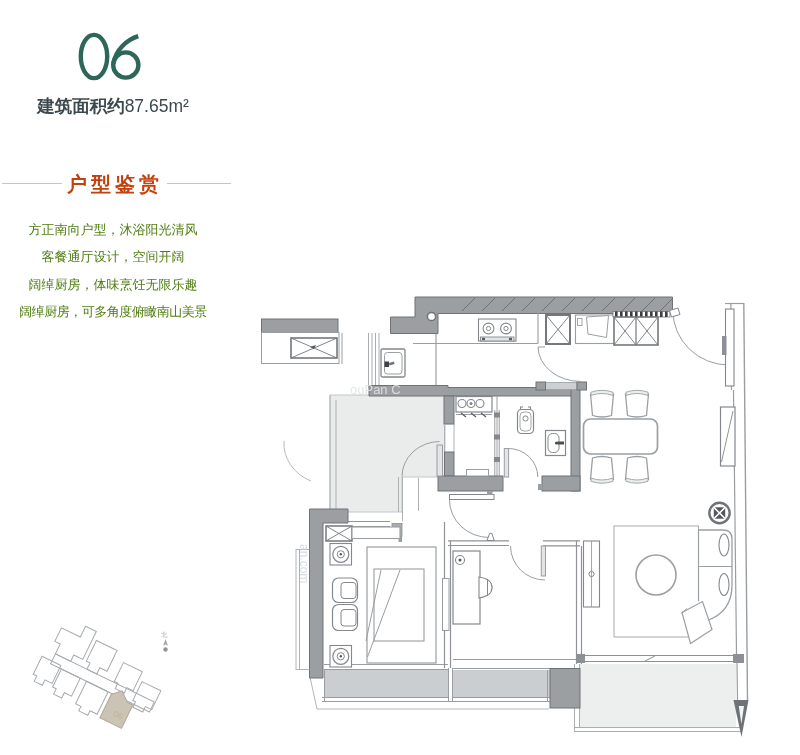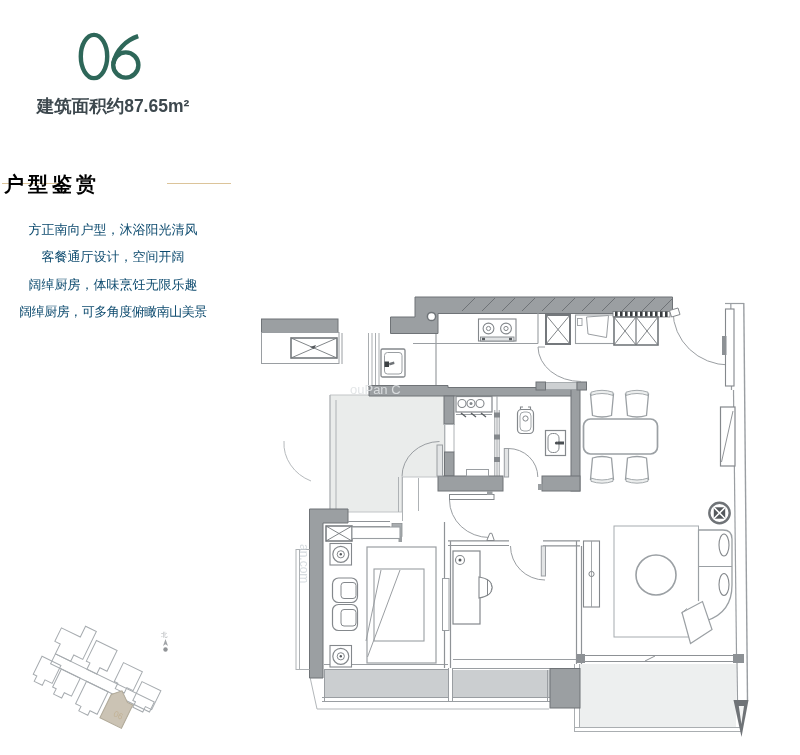--- a/index.html
+++ b/index.html
@@ -1,29 +1,29 @@
 <!DOCTYPE html>
 <html><head>
 <meta charset="utf-8">
 <style>
 html,body{margin:0;padding:0;background:#ffffff;width:800px;height:755px;overflow:hidden;}
 body{font-family:"Liberation Sans",sans-serif;position:relative;}
 </style>
 </head>
 <body>
 
-<div style="position:absolute;left:0;top:94px;width:226px;text-align:center;color:#3d484e;font-size:17.5px;font-weight:700;letter-spacing:0px;">建筑面积约<span style="font-weight:700">87.65m²</span></div>
+<div style="position:absolute;left:0;top:94px;width:226px;text-align:center;color:#3d484e;font-size:17.5px;font-weight:700;letter-spacing:0px;">建筑面积约<span style="font-weight:400">87.65m²</span></div>
 
 <div style="position:absolute;left:2px;top:183px;width:60px;height:1px;background:#dcc49a;"></div>
 
 <div style="position:absolute;left:167px;top:183px;width:64px;height:1px;background:#dcc49a;"></div>
 
-<div style="position:absolute;left:0;top:171px;width:226px;text-align:left;color:#000000;font-size:20px;font-weight:700;letter-spacing:4px;text-indent:4px;">户型鉴赏</div>
-
-<div style="position:absolute;left:0;top:216px;width:226px;text-align:center;color:#0c4a6e;font-size:13px;line-height:27.4px;">
+<div style="position:absolute;left:0;top:171px;width:226px;text-align:center;color:#c2410c;font-size:20px;font-weight:700;letter-spacing:4px;text-indent:4px;">户型鉴赏</div>
+
+<div style="position:absolute;left:0;top:216px;width:226px;text-align:center;color:#4d7c0f;font-size:13px;line-height:27.4px;">
 方正南向户型，沐浴阳光清风<br>
 客餐通厅设计，空间开阔<br>
 阔绰厨房，体味烹饪无限乐趣<br>
 <span style="letter-spacing:-0.5px">阔绰厨房，可多角度俯瞰南山美景</span>
 </div>
 
 <svg id="plan" width="800" height="755" viewBox="0 0 800 755" style="position:absolute;left:0;top:0;" fill="none">
 
 <g stroke="#2e6759" stroke-width="4.4" fill="none">
 <ellipse cx="94" cy="56.5" rx="13.2" ry="21.6"></ellipse>

